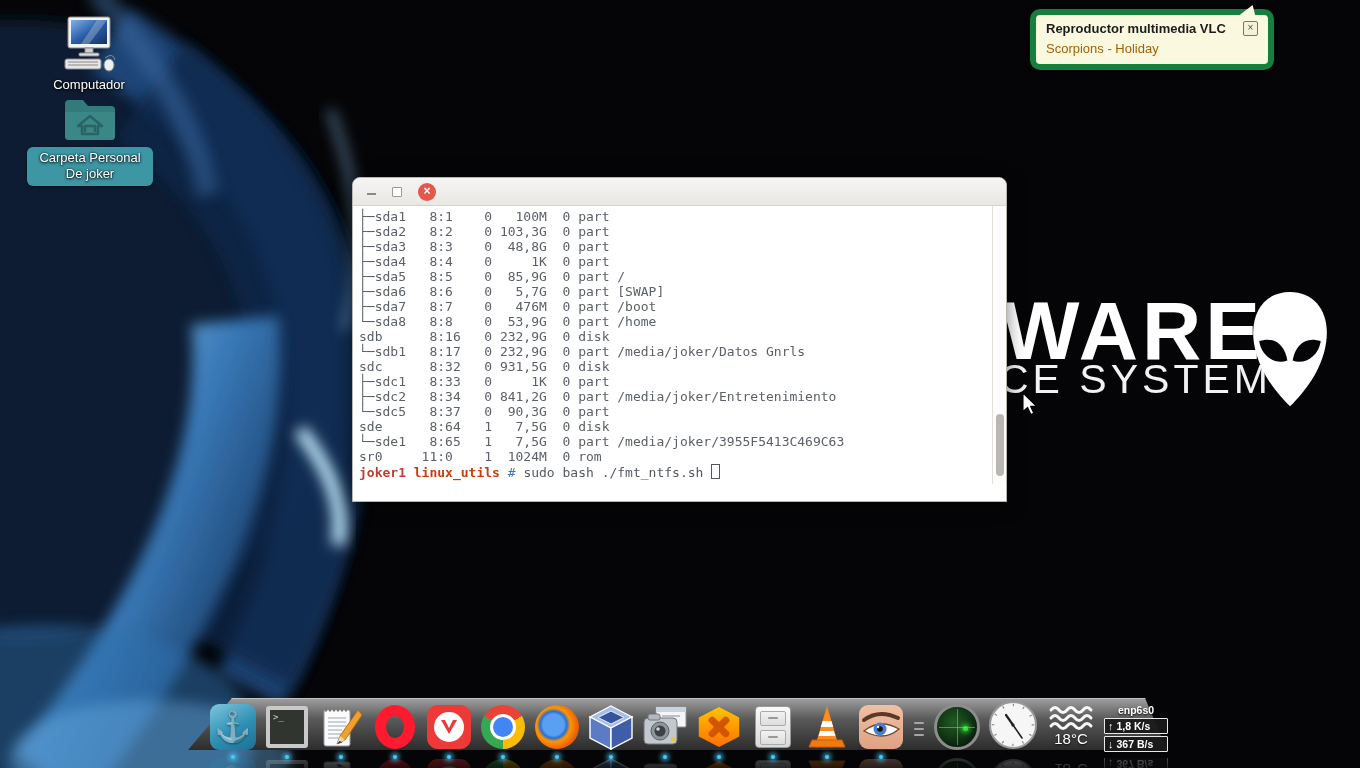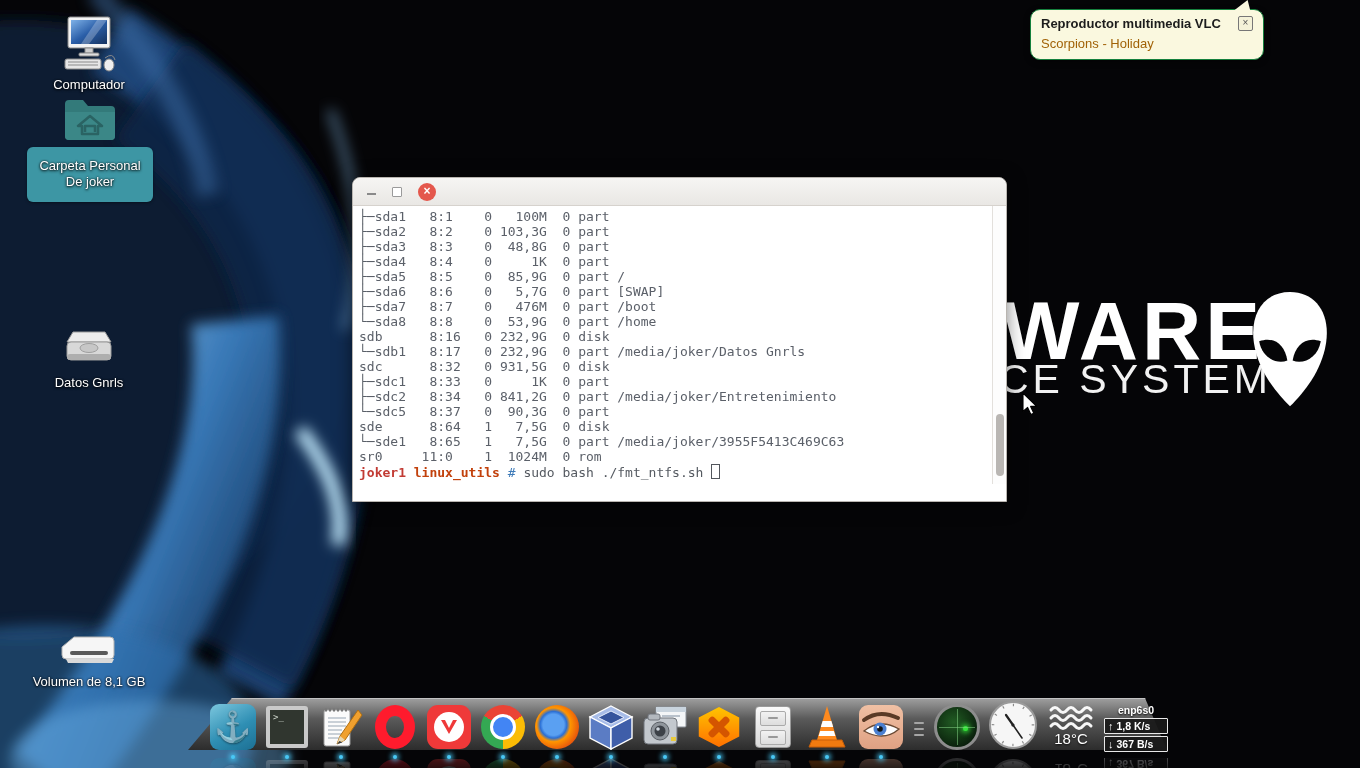--- a/index.html
+++ b/index.html
@@ -12,21 +12,21 @@
   #brand{z-index:1;color:#fff;}
   #brand-ware{left:736px;top:284px;font-size:82px;font-weight:bold;letter-spacing:4px;
     font-family:"Liberation Sans",sans-serif;}
   #brand-sys{left:999px;top:356px;font-size:41px;letter-spacing:4px;color:#f2f2f2;}
   #alien-head{left:1246px;top:290px;}
 
   
   .dt-icon{z-index:2;width:120px;text-align:center;cursor:default;}
   .dt-icon .ic{display:block;margin:0 auto;}
   .dt-label{margin-top:3px;font-size:13px;color:#fff;text-shadow:0 1px 3px rgba(0,0,0,.95),0 0 2px rgba(0,0,0,.8);line-height:1.25;}
-  .dt-label.sel{background:#3d96a4;border-radius:6px;padding:11px 6px;box-shadow:0 1px 3px rgba(0,0,0,.4);}
+  .dt-label.sel{background:#3d96a4;border-radius:6px;padding:3px 6px;box-shadow:0 1px 3px rgba(0,0,0,.4);}
 
   
   #term{left:352px;top:177px;width:655px;height:325px;z-index:5;background:#fff;
     border-radius:8px 8px 0 0;box-shadow:0 3px 18px rgba(0,0,0,.5);border:1px solid #b9b5b0;box-sizing:border-box;}
   #term-titlebar{height:27px;background:linear-gradient(#f6f5f3,#e9e7e4);border-bottom:1px solid #d6d2cd;
     border-radius:8px 8px 0 0;display:flex;align-items:center;}
   #term-title{flex:1;text-align:center;font-size:12.5px;font-weight:bold;color:#4e4e4e;padding-left:52px;
     white-space:nowrap;overflow:hidden;}
   .tb-ctl{display:flex;align-items:center;gap:16px;padding:0 10px 0 14px;}
   #btn-min{width:9px;height:2px;background:#8a8a8a;margin-top:5px;}
@@ -41,21 +41,21 @@
   #prompt-line{white-space:pre;}
   .p-user{color:#c23b34;font-weight:bold;}
   .p-dir{color:#c2410c;font-weight:bold;}
   .p-sym{color:#3d7ab8;}
   .p-cmd{color:#555a61;}
   #cursor-box{display:inline-block;width:7px;height:13px;border:1px solid #52565c;vertical-align:-2px;}
   #term-scroll{position:absolute;right:0;top:0;bottom:0;width:13px;background:#fdfdfd;border-left:1px solid #e3e0dc;}
   #term-thumb{position:absolute;right:2px;top:208px;width:8px;height:62px;background:#b9b6b3;border-radius:4px;}
 
   
-  #notif{left:1030px;top:9px;width:212px;z-index:10;background:#faf8df;border:1px solid #15803d;
+  #notif{left:1030px;top:9px;width:212px;z-index:10;background:#faf8df;border:6px solid #15803d;
     border-radius:10px;padding:6px 10px 8px 10px;box-shadow:0 2px 6px rgba(0,0,0,.45);}
   #notif-tail{position:absolute;top:-10px;right:14px;width:0;height:0;
     border-left:17px solid transparent;border-bottom:11px solid #faf8df;transform:skewX(14deg);}
   #notif-head{display:flex;align-items:flex-start;}
   #notif-title{flex:1;font-size:13px;font-weight:bold;color:#1c1c1c;}
   #notif-close{width:13px;height:13px;border:1px solid #777;border-radius:2px;font-size:10px;line-height:12px;
     text-align:center;color:#555;margin-left:6px;background:#f4f2d8;}
   #notif-body{font-size:13px;color:#a16207;margin-top:5px;}
 
   
@@ -175,38 +175,21 @@
   <div class="dt-icon abs" style="left:27px;top:94px;width:126px;">
     <svg class="ic" width="58" height="50" viewBox="0 0 58 50">
       <path d="M4,10 q0,-4 4,-4 h14 l5,6 h23 q4,0 4,4 v26 q0,4 -4,4 h-42 q-4,0 -4,-4 Z" fill="#337a7a"></path>
       <path d="M4,18 h50 v24 q0,4 -4,4 h-42 q-4,0 -4,-4 Z" fill="#3b8787"></path>
       <path d="M29,22 l-12,10 h4 v8 h16 v-8 h4 Z M24,38 v-6 h10 v6" fill="none" stroke="#2a6363" stroke-width="2.5" stroke-linejoin="round"></path>
     </svg>
     <div class="dt-label sel">Carpeta Personal De joker</div>
   </div>
 
 
-  <div class="dt-icon abs" style="left:29px;top:326px;">
-    <svg class="ic" width="56" height="46" viewBox="0 0 56 46">
-      <path d="M12,6 h32 l6,10 h-44 Z" fill="#ececec" stroke="#9a9a9a"></path>
-      <rect x="6" y="16" width="44" height="18" rx="4" fill="#d8d8d8" stroke="#9a9a9a"></rect>
-      <rect x="6" y="28" width="44" height="6" rx="3" fill="#aeaeae"></rect>
-      <ellipse cx="28" cy="22" rx="9" ry="4.5" fill="#c7c7c7" stroke="#9f9f9f"></ellipse>
-    </svg>
-    <div class="dt-label">Datos Gnrls</div>
-  </div>
-
-  <div class="dt-icon abs" style="left:29px;top:633px;">
-    <svg class="ic" width="58" height="38" viewBox="0 0 58 38">
-      <path d="M14,4 h36 q4,0 4,4 v14 q0,4 -4,4 h-44 q-4,0 -4,-4 v-8 Z" fill="#f6f6f6" stroke="#b0b0b0"></path>
-      <rect x="10" y="18" width="38" height="4" rx="2" fill="#5a5a5a"></rect>
-      <path d="M6,26 h48 l-2,4 h-44 Z" fill="#d9d9d9"></path>
-    </svg>
-    <div class="dt-label">Volumen de 8,1 GB</div>
-  </div>
+
 
   <div id="term" class="abs">
     <div id="term-titlebar">
       <div class="tb-ctl">
         <div id="btn-min"></div>
         <div id="btn-restore"></div>
         <div id="btn-close">×</div>
       </div>
     </div>
     <div id="term-body">

